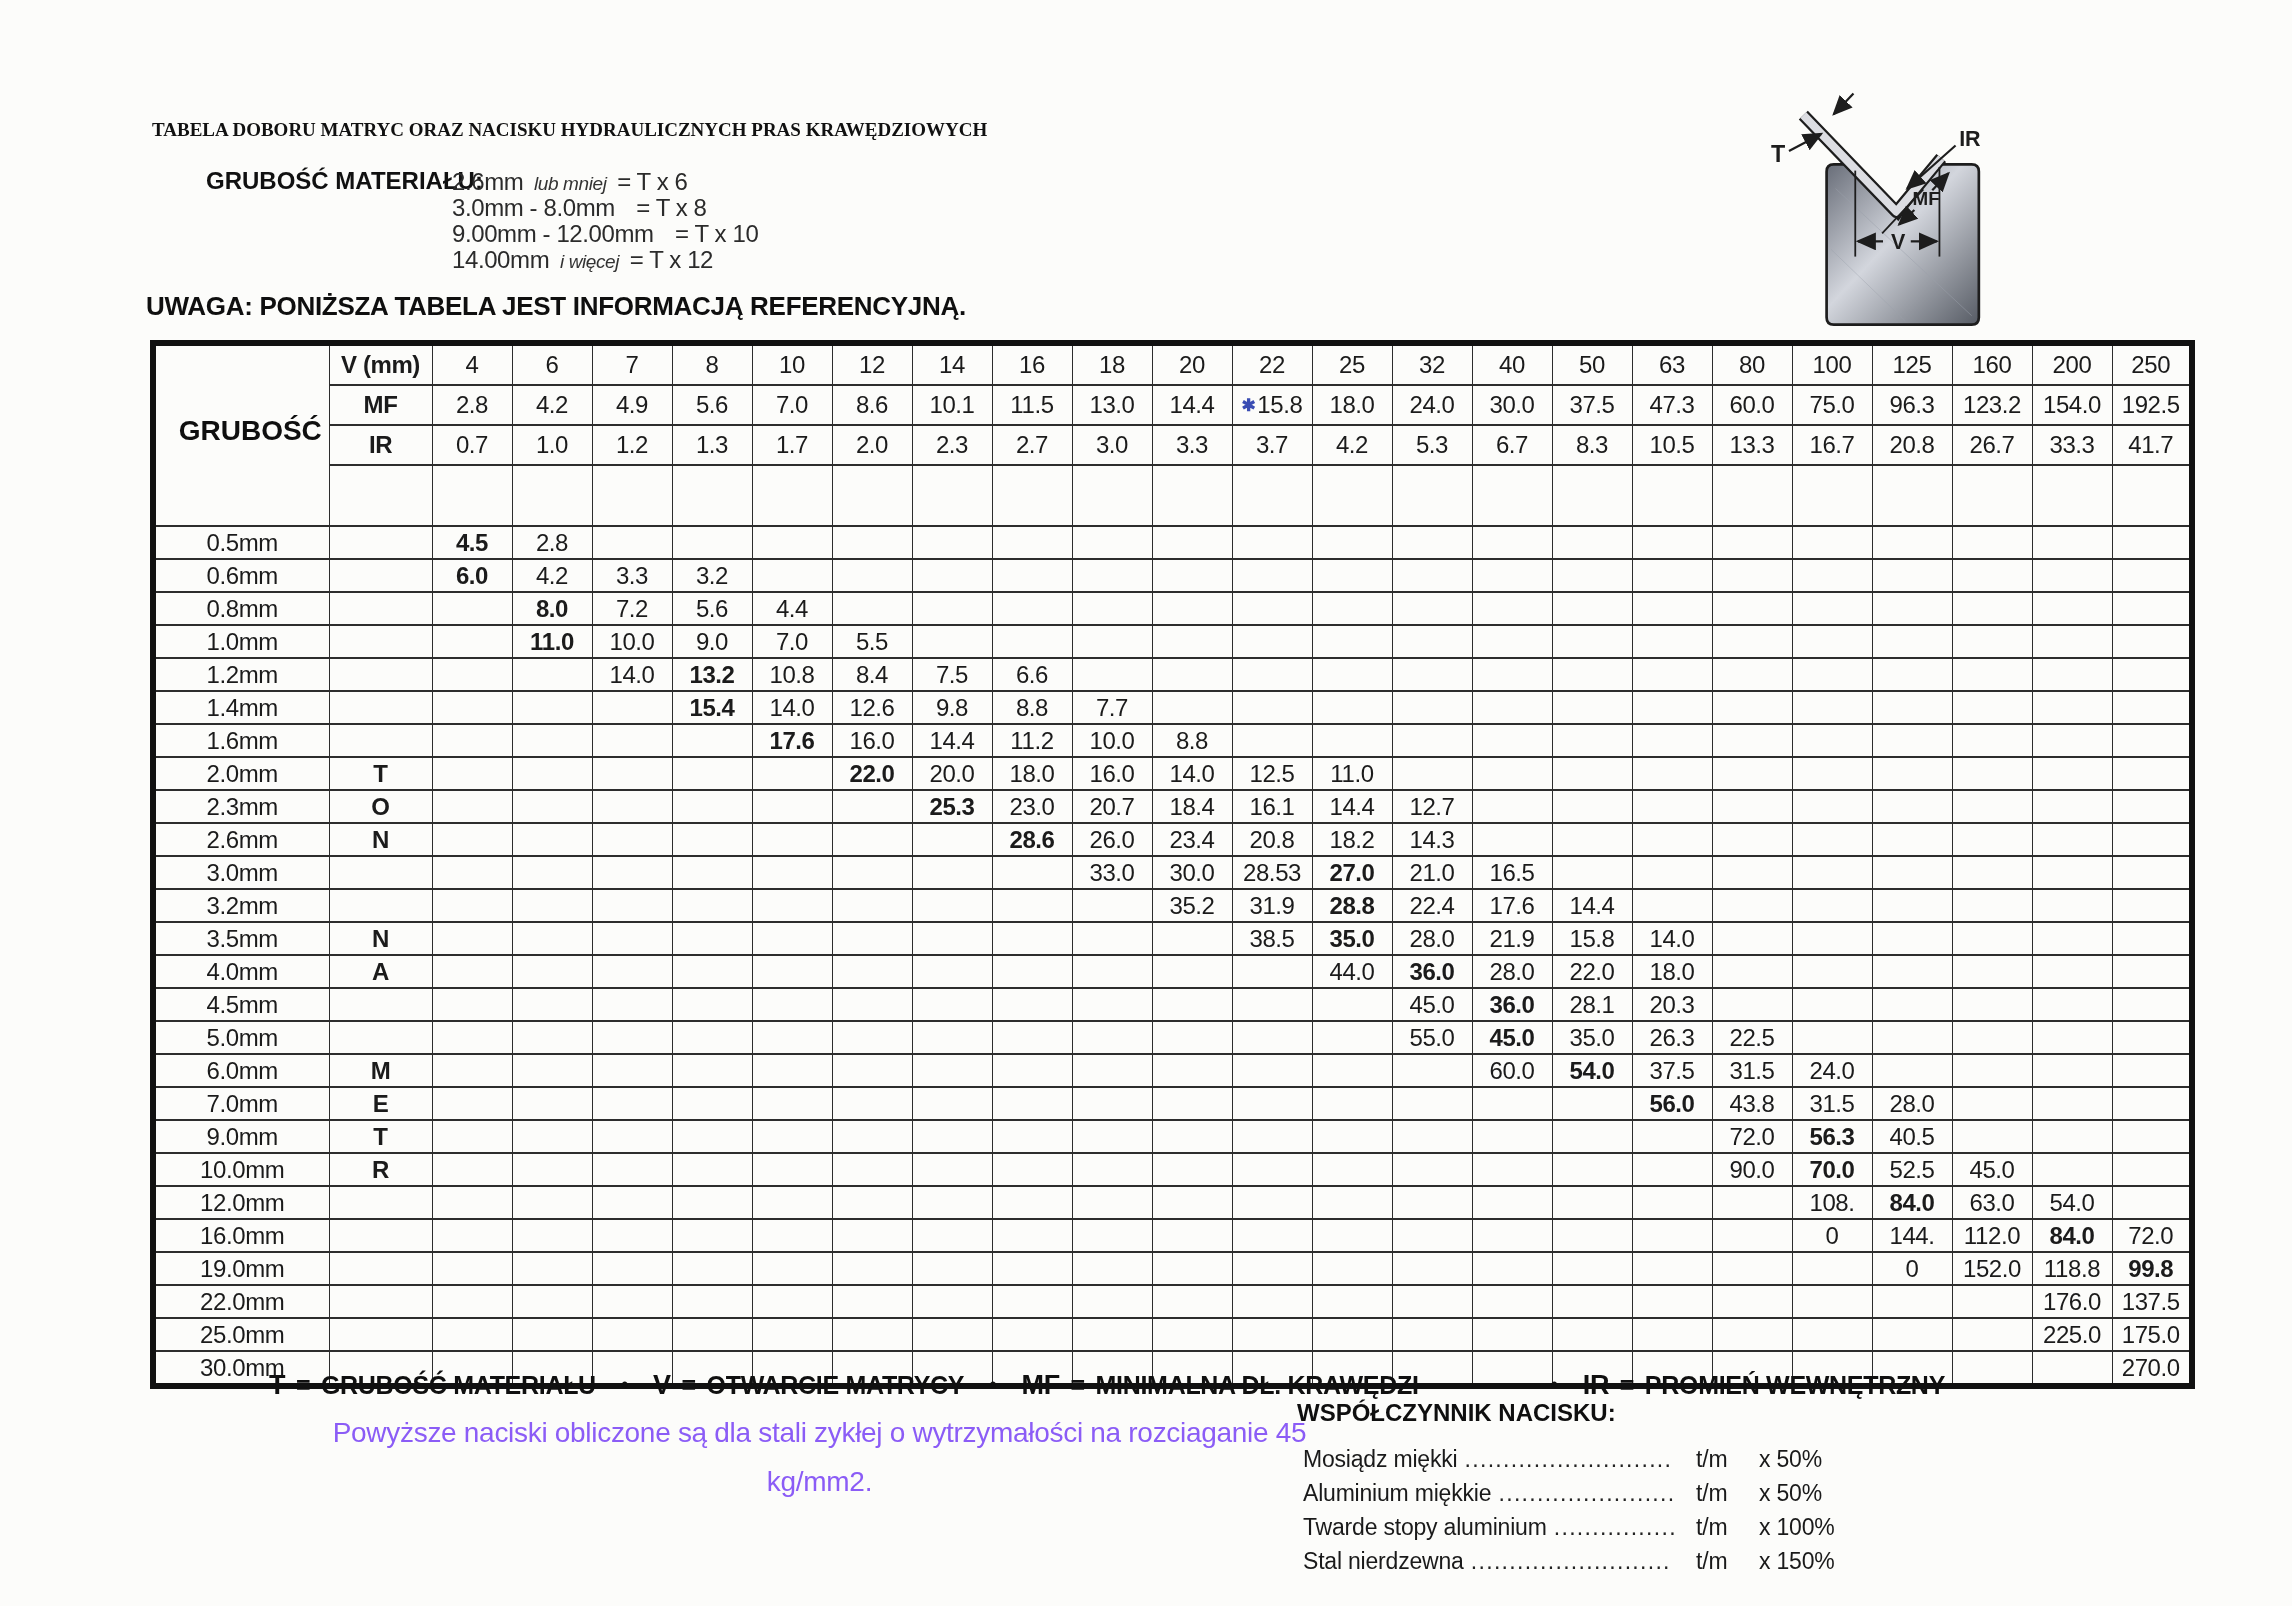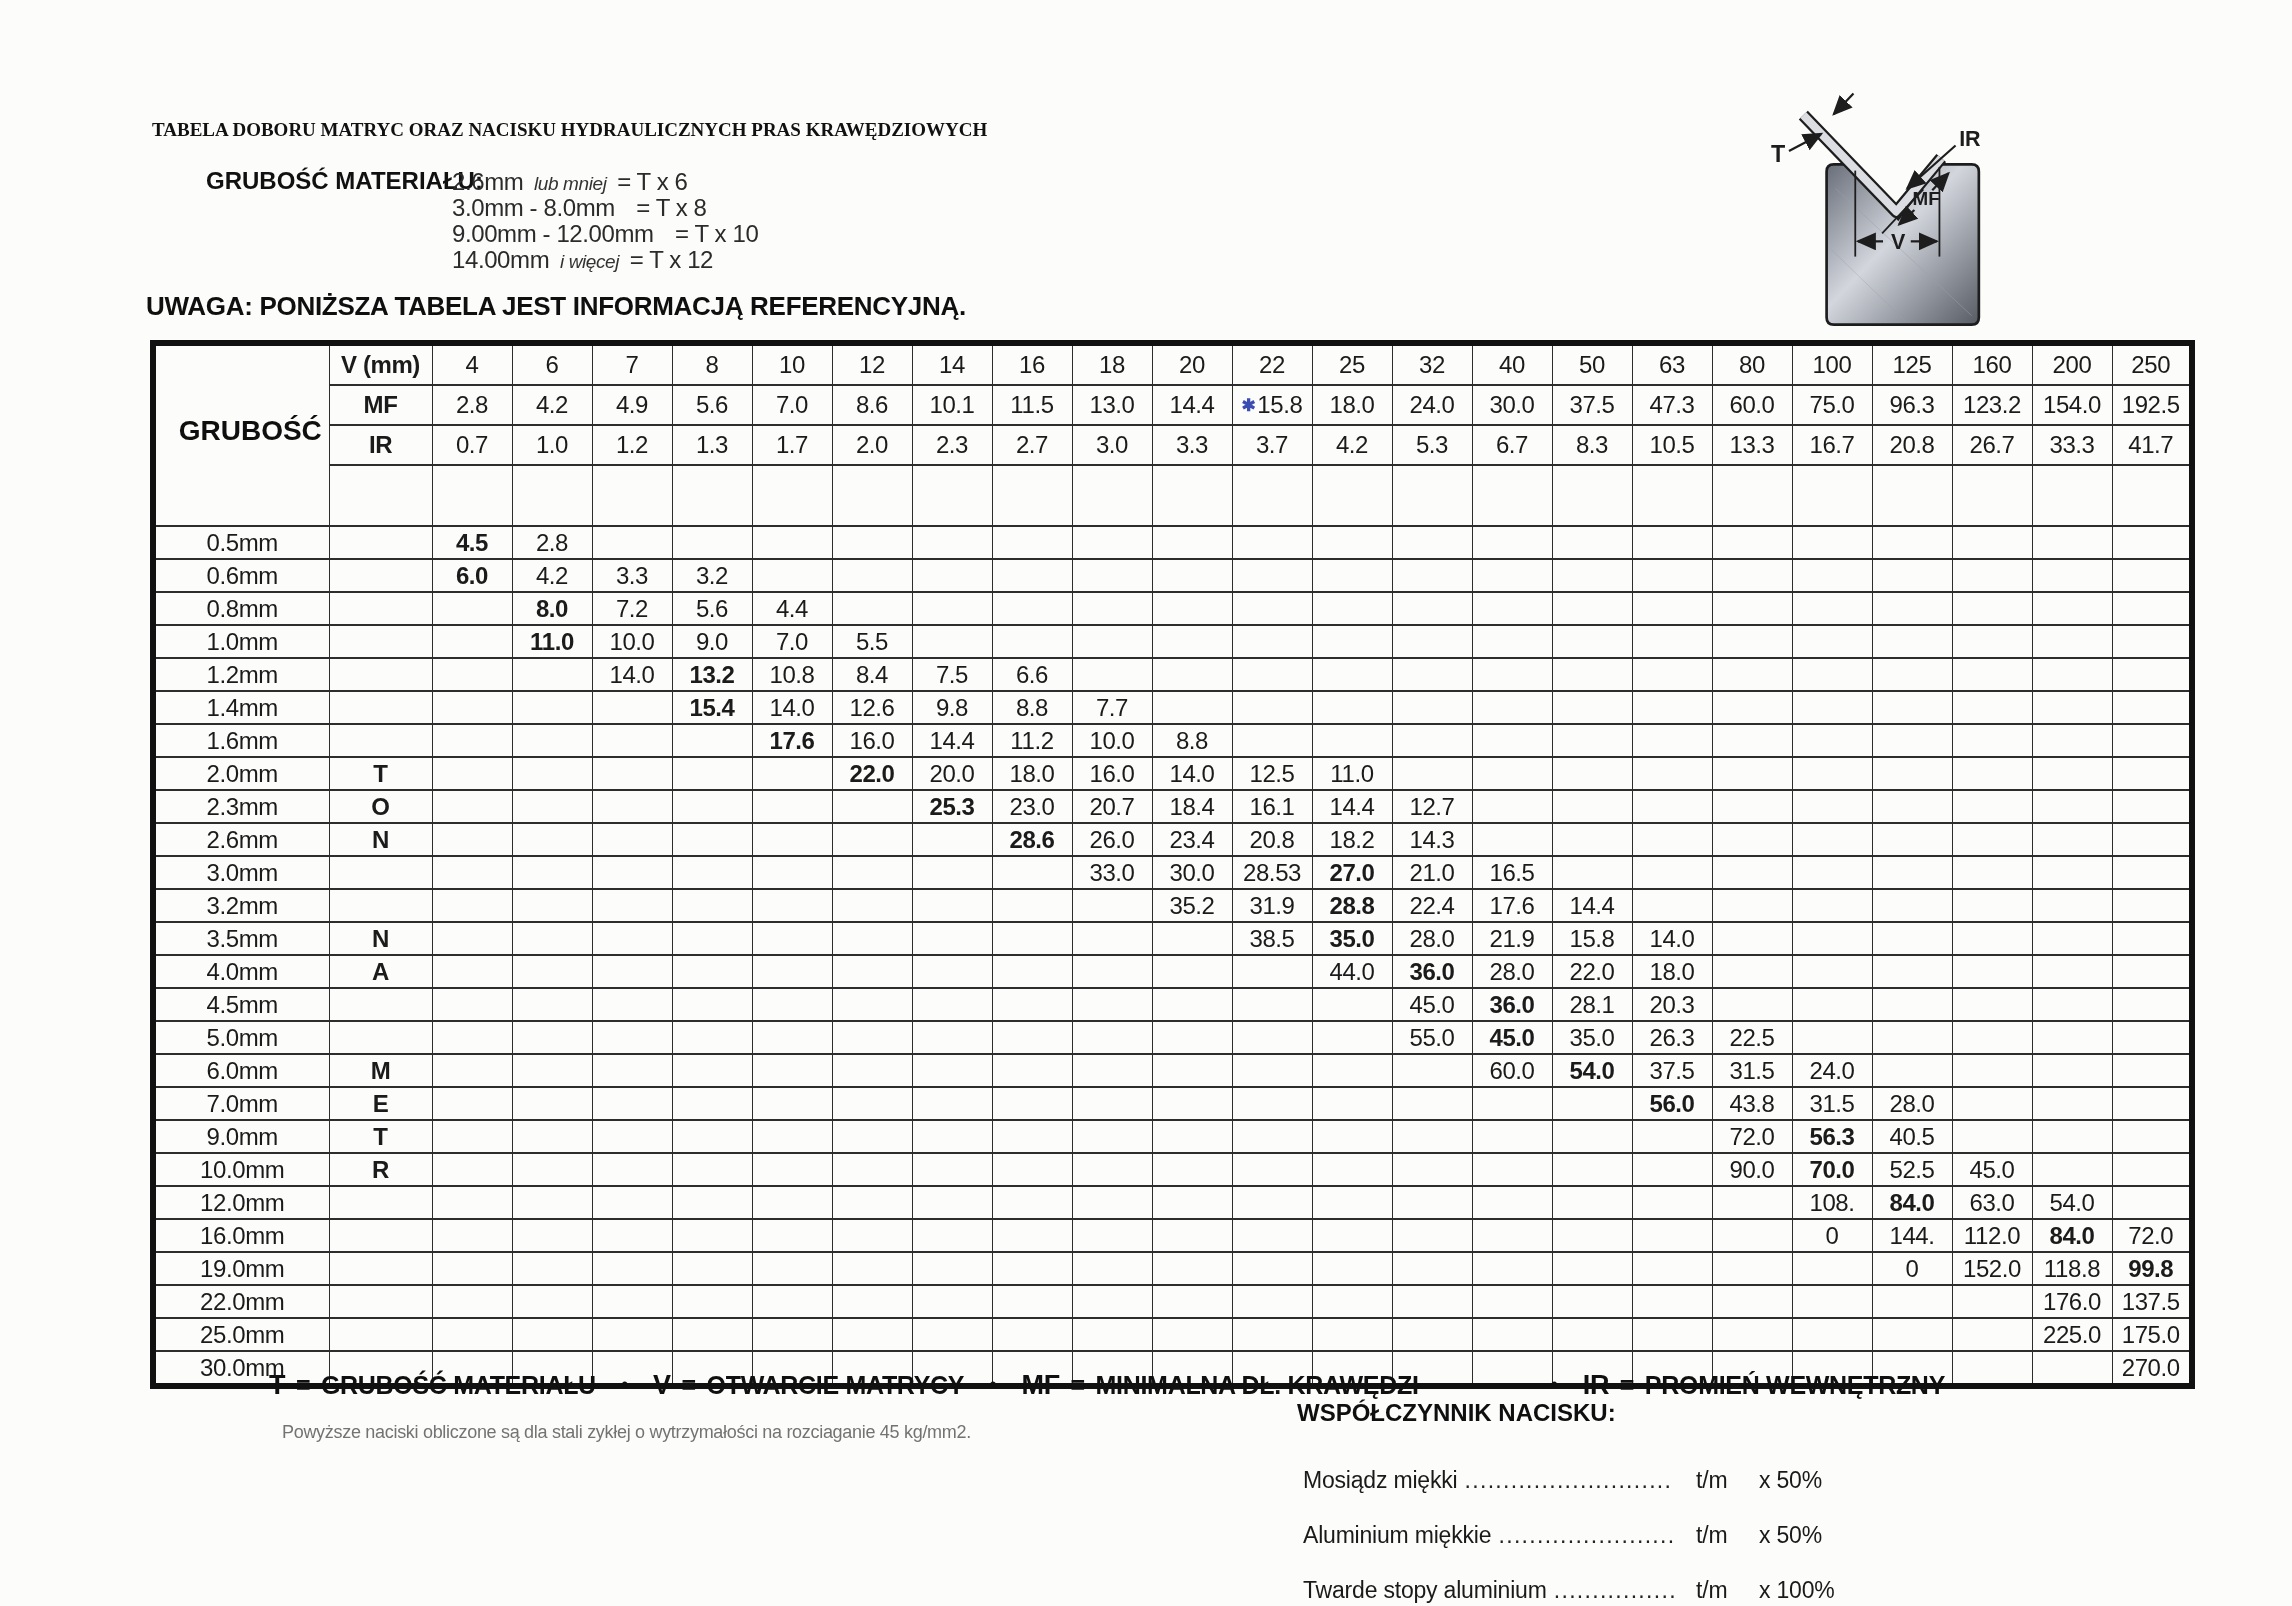--- a/index.html
+++ b/index.html
@@ -66,31 +66,31 @@
   
   .legend-line{
     left:269px;top:1370px;display:flex;align-items:baseline;gap:25px;
     font-size:25px;font-weight:bold;color:#101010;white-space:nowrap;letter-spacing:-0.3px;
   }
   .legend-item{display:flex;align-items:baseline;gap:10.7px;}
   .legend-sym{font-size:27px;}
   .legend-bullet{font-size:21.5px;align-self:center;}
   .footnote{
     left:282px;top:1408px;width:1075px;
-    font-size:18px;font-weight:400;color:#737373;
-    line-height:49px;letter-spacing:-0.3px;
+    font-size:28px;font-weight:400;color:#8b5cf6;
+    line-height:49px;letter-spacing:-0.3px;text-align:center;
   }
   .coef-header{
     left:1297px;top:1399px;
     font-size:24px;font-weight:bold;color:#0f0f0f;white-space:nowrap;
   }
   .coef-list{left:1303px;top:1446px;width:546px;}
   .coef-row{
     display:flex;align-items:baseline;height:34px;
-    font-size:23px;color:#1a1a1a;letter-spacing:-0.2px;white-space:nowrap;margin-top:21px;
+    font-size:23px;color:#1a1a1a;letter-spacing:-0.2px;white-space:nowrap;
   }
   .coef-name{flex:0 0 auto;}
   .coef-dots{flex:1 1 auto;overflow:hidden;padding:0 7.2px;letter-spacing:1.3px;color:#222;}
   .coef-unit{flex:0 0 63px;}
   .coef-factor{flex:0 0 90px;text-align:left;}
   
   .diagram{left:1746px;top:45px;}
   .diagram text{font-family:"Liberation Sans",sans-serif;fill:#1d1d1d;}
 </style>
 </head>

